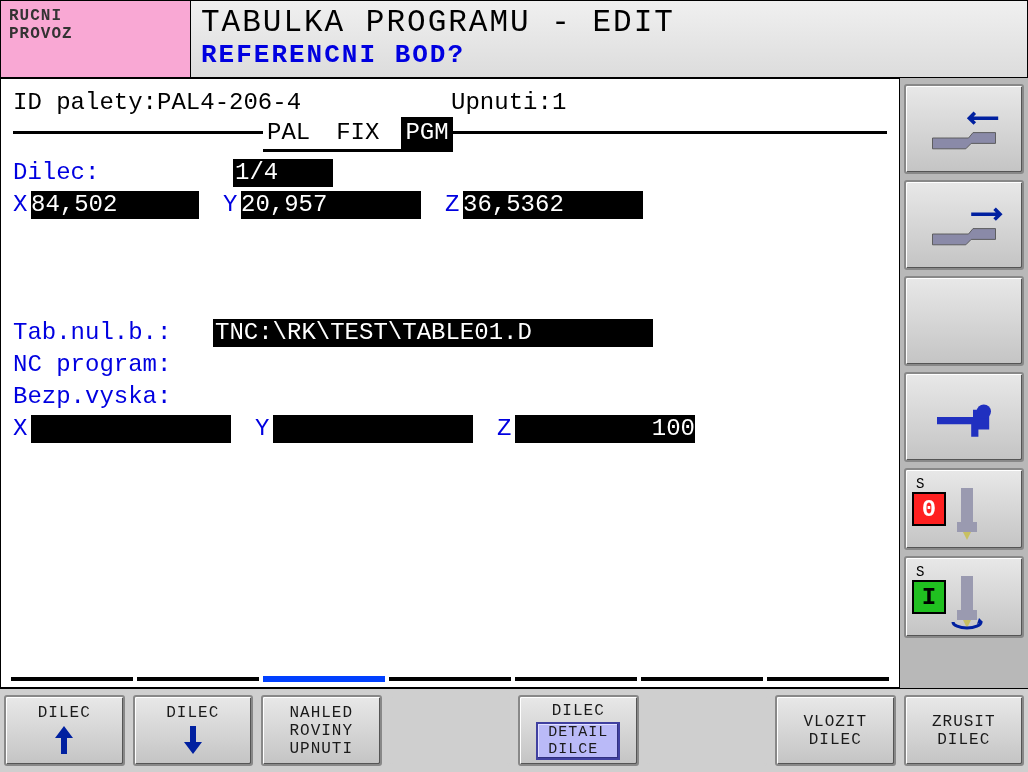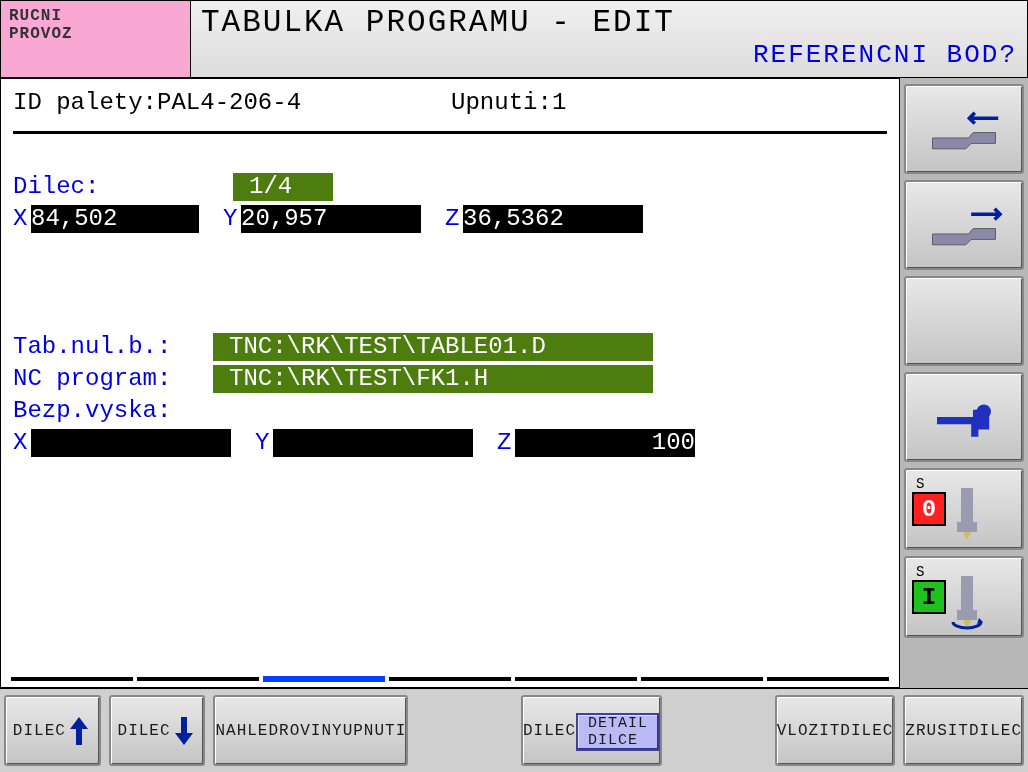--- a/index.html
+++ b/index.html
@@ -24,39 +24,39 @@
     font-size: 16px; font-weight: bold; color: #333;
     letter-spacing: 1px;
     line-height: 18px;
   }
   .header-right {
     flex: 1;
     background: linear-gradient(#f0f0f0,#dcdcdc);
     padding: 4px 10px;
   }
   .title-line1 { font-size: 31px; font-weight: normal; letter-spacing: 2px; color: #000; }
-  .title-line2 { font-size: 26px; font-weight: normal; letter-spacing: 2px; color: #0000e0; text-align: right; }
+  .title-line2 { font-size: 26px; font-weight: bold; letter-spacing: 2px; color: #0000e0; }
 
   
   .body-row { flex: 1; display: flex; }
   .main {
     flex: 1; background: #fff;
     border: 1px solid #000;
     padding: 8px 12px;
     font-size: 24px;
     line-height: 32px;
     position: relative;
   }
   .side { width: 128px; display: flex; flex-direction: column; gap: 6px; padding: 6px 4px; }
 
   
   .row { display: flex; align-items: center; height: 32px; }
   .lbl-black { color: #000; }
   .lbl-blue  { color: #0000e0; }
-  .inv { background: #4d7c0f; color: #fff; padding: 0 16px; display: inline-block; min-height: 28px; line-height: 28px; }
+  .inv { background: #000000; color: #fff; padding: 0 2px; display: inline-block; min-height: 28px; line-height: 28px; }
   .xlbl { color: #0000e0; display: inline-block; width: 18px; }
   .field-lbl { display: inline-block; width: 220px; }
   .xblock { display: inline-block; background:#000; color:#fff; height:28px; line-height:28px; }
 
   .tabs { position: relative; height: 30px; margin-top:-2px;}
   .tabs .line { position:absolute; top:14px; left:0; right:0; border-top:3px solid #000; }
   .tabs .tablabels { position:absolute; left:250px; top:0; display:flex; gap:0; }
   .tab { font-size:24px; padding:0 4px; }
   .tab-sel { background:#000; color:#fff; }
   .tab-plain { color:#000; background:#fff; border-bottom:3px solid #000; }
@@ -84,21 +84,21 @@
   .s-green{ background:#20c020; color:#000; }
   .tool-icon { position:absolute; right:10px; top:14px; width:44px; height:60px; }
 
   
   .footer { height: 84px; display:flex; border-top:1px solid #000; background:#cfcfcf; }
   .fsk {
     flex:1; margin:6px 4px;
     background: linear-gradient(#e8e8e8,#c4c4c4);
     border: 2px solid #888; border-radius:3px;
     box-shadow: inset 1px 1px 0 #fff, inset -1px -1px 0 #555;
-    display:flex; align-items:center; justify-content:center;
+    display:flex; flex-direction:column; align-items:center; justify-content:center;
     font-size:16px; letter-spacing:1px; color:#1a1a1a;
   }
   .fsk.empty { background: #cfcfcf; border-color:#cfcfcf; box-shadow:none; }
   .fsk .inner-btn {
     background:#babaf8; border:2px solid #4040a0;
     padding:0 10px; font-size:15px; margin-top:2px;
     box-shadow: inset -1px -1px 0 #303080, inset 1px 1px 0 #e0e0ff;
   }
   .fsk svg { width:26px; height:36px; }
   .pagerbar { position:absolute; bottom:4px; left:10px; right:10px; height:6px; display:flex; gap:4px;}
@@ -127,23 +127,30 @@
       <div class="row">
         <span class="lbl-black">ID palety:</span>
         <span class="lbl-black">PAL4-206-4</span>
         <span style="width:150px;"></span>
         <span class="lbl-black">Upnuti:</span>
         <span class="lbl-black">1</span>
       </div>
 
       <div class="tabs">
         <div class="line"></div>
-      </div>
-
-      <div class="row" style="margin-top:24px;">
+        <div class="tablabels">
+          <span class="tab tab-plain">PAL</span>
+          <span style="width:18px; border-bottom:3px solid #000; background:#fff;"></span>
+          <span class="tab tab-plain">FIX</span>
+          <span style="width:18px; border-bottom:3px solid #000; background:#fff;"></span>
+          <span class="tab tab-sel">PGM</span>
+        </div>
+      </div>
+
+      <div class="row" style="margin-top:10px;">
         <span class="lbl-blue field-lbl">Dilec:</span>
         <span class="inv" style="width:100px;">1/4</span>
       </div>
 
       <div class="row">
         <span class="xlbl">X</span>
         <span class="xblock" style="width:168px;">84,502</span>
         <span style="width:24px;"></span>
         <span class="xlbl">Y</span>
         <span class="xblock" style="width:180px;">20,957</span>
@@ -153,21 +160,20 @@
       </div>
 
       <div style="height:96px;"></div>
 
       <div class="row">
         <span class="lbl-blue" style="width:200px;">Tab.nul.b.:</span>
         <span class="inv" style="width:440px;">TNC:\RK\TEST\TABLE01.D</span>
       </div>
       <div class="row">
         <span class="lbl-blue" style="width:200px;">NC program:</span>
-        <span class="inv" style="width:440px;">TNC:\RK\TEST\FK1.H</span>
       </div>
       <div class="row">
         <span class="lbl-blue" style="width:200px;">Bezp.vyska:</span>
       </div>
       <div class="row">
         <span class="xlbl">X</span>
         <span class="xblock" style="width:200px;"></span>
         <span style="width:24px;"></span>
         <span class="xlbl">Y</span>
         <span class="xblock" style="width:200px;"></span>

